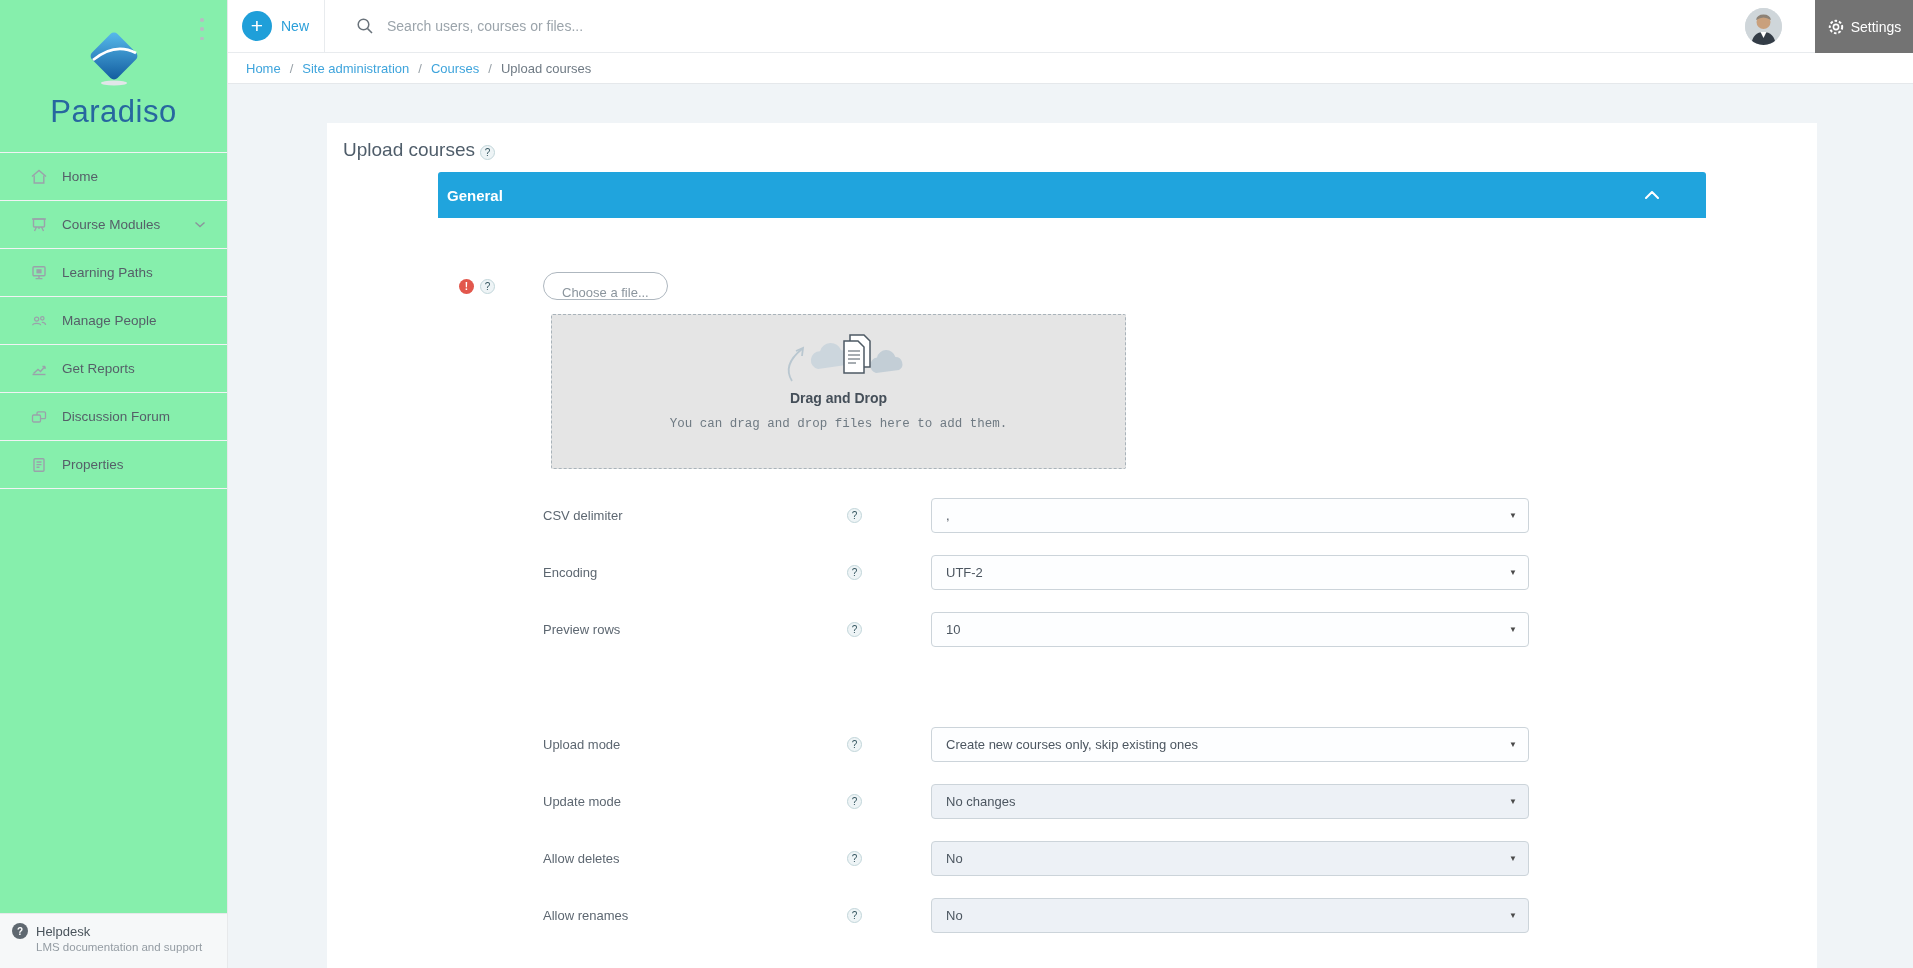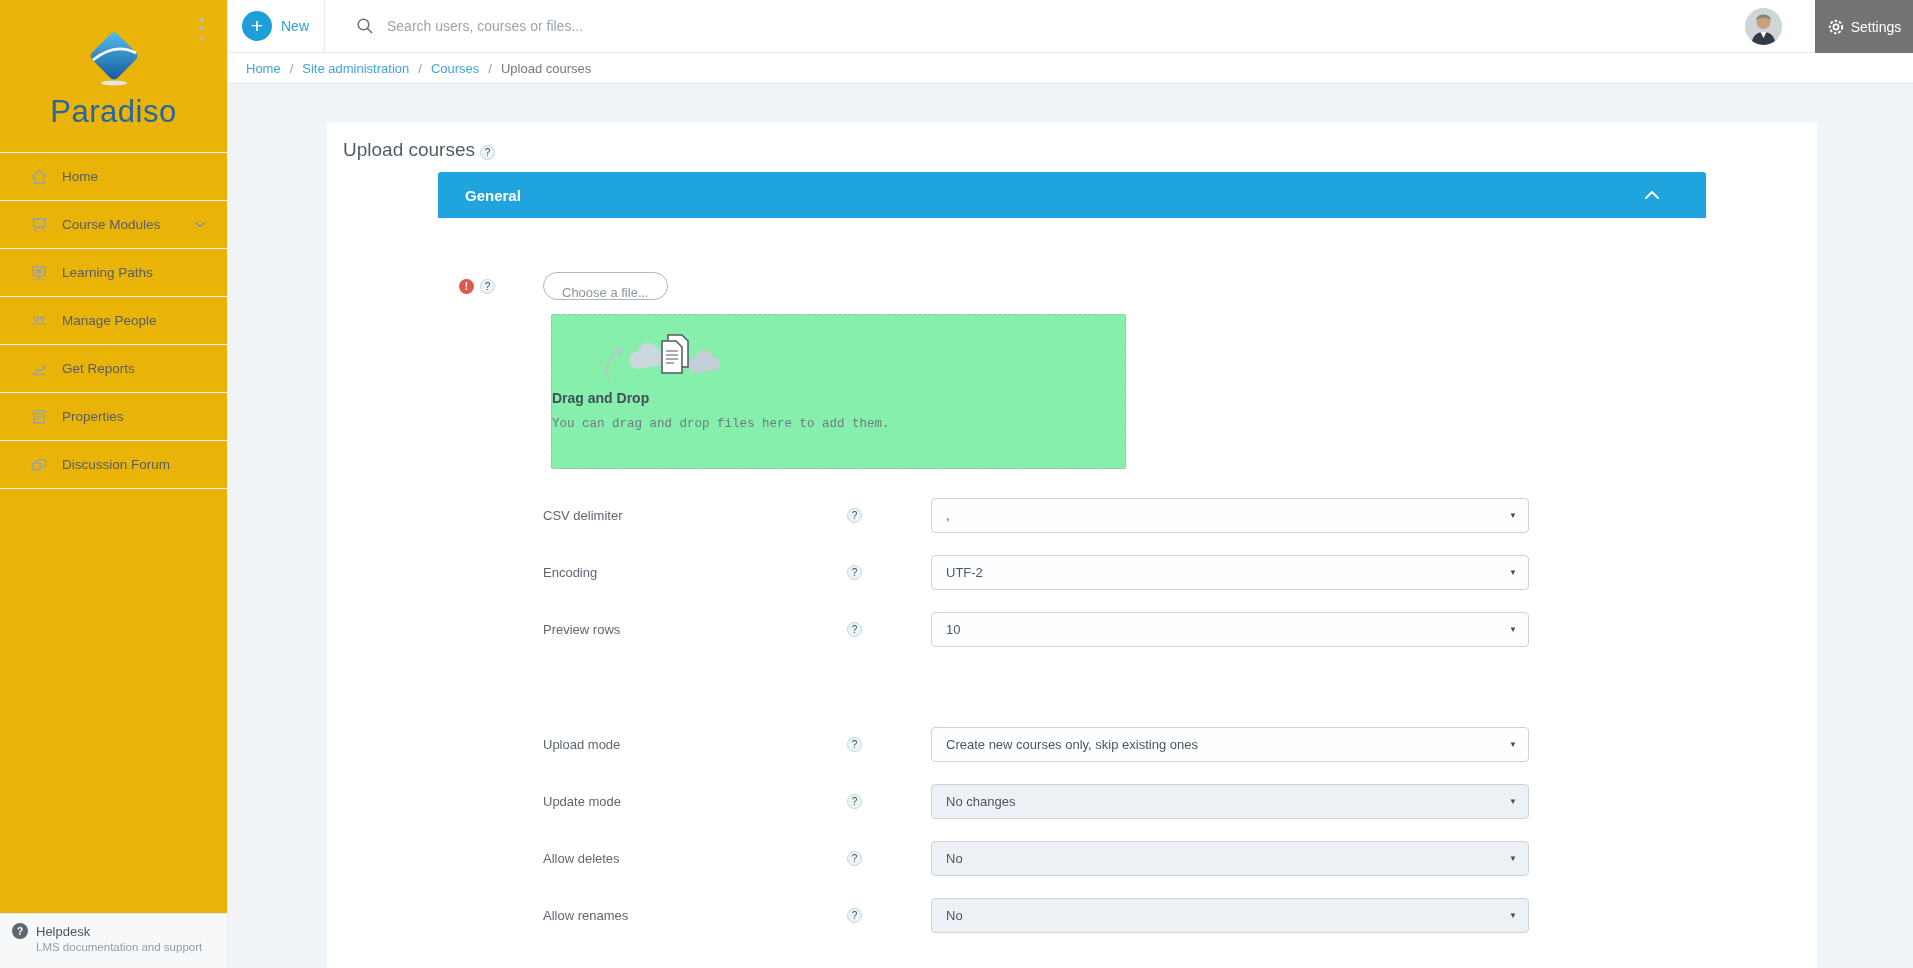--- a/index.html
+++ b/index.html
@@ -1,21 +1,21 @@
 <!DOCTYPE html>
 <html><head>
 <meta charset="utf-8">
 <style>
   * { margin:0; padding:0; box-sizing:border-box; }
   html,body { width:1913px; height:968px; overflow:hidden;
     font-family:"Liberation Sans", sans-serif; background:#f0f4f7; position:relative; }
 
   
   .sidebar { position:absolute; left:0; top:0; width:228px; height:968px;
-    background:#eab308; border-right:1px solid #e7e9eb; z-index:5; }
+    background:#86efac; border-right:1px solid #e7e9eb; z-index:5; }
   .kebab { position:absolute; right:18px; top:18px; width:14px; height:22px;
     display:flex; flex-direction:column; justify-content:space-between; align-items:center; cursor:pointer; }
   .kebab i { width:3.5px; height:3.5px; border-radius:50%; background:#b6bcc2; }
   .logo-wrap { padding-top:30px; text-align:center; }
   .logo-text { font-size:31px; color:#27679f; font-weight:500; letter-spacing:.5px; margin-top:2px; }
   .nav { margin-top:22px; border-top:1px solid #f1f3f4; }
   .nav-item { height:48px; display:flex; align-items:center; padding:0 18px 0 30px;
     border-bottom:1px solid #f1f3f4; cursor:pointer; }
   .nav-item svg { flex:0 0 18px; }
   .nav-label { margin-left:14px; font-size:13.5px; color:#555f68; flex:1; }
@@ -59,21 +59,21 @@
   .card { position:absolute; left:99px; top:39px; width:1490px; height:1150px; background:#fff; padding-top:15px; }
   .page-title-row { height:24px; margin-left:16px; display:flex; align-items:center; }
   .page-title { font-size:19px; color:#4f5d6a; }
   .help-icon { width:15px; height:15px; border-radius:50%; background:#eef4f6; border:1px solid #c2d6da;
     color:#33545e; font-size:10px; display:inline-flex; align-items:center; justify-content:center;
     cursor:pointer; flex:0 0 15px; }
   .title-help { margin-left:5px; margin-top:4px; }
 
   .fieldset { margin-left:111px; width:1268px; margin-top:10px; }
   .fs-header { height:46px; background:#20a4dd; border-radius:3px 3px 0 0; color:#fff;
-    display:flex; align-items:center; padding-left:27px; font-size:15px; font-weight:bold;
+    display:flex; align-items:center; padding-left:9px; font-size:15px; font-weight:bold;
     position:relative; cursor:pointer; }
   .fs-chevron { position:absolute; right:47px; top:19px; }
   .fs-body { background:#fff; }
   .fs-body.general { padding:54px 0 22px 0; }
   .fs-body.import { padding:53px 0 40px 0; }
   .fieldset.gap { margin-top:5px; }
 
   .form-row { display:flex; align-items:center; margin-top:22px; min-height:35px; }
   .form-row.first { margin-top:0; }
   .form-row.gap-lg { margin-top:29px; }
@@ -89,22 +89,22 @@
   .sel { height:35px; border:1px solid #ccd4da; border-radius:4px; background:#fdfeff;
     display:flex; align-items:center; padding:0 30px 0 14px; font-size:13px; color:#4c5660;
     position:relative; cursor:pointer; }
   .sel.disabled { background:#edf1f6; }
   .sel-arrow { position:absolute; right:11px; top:50%; transform:translateY(-54%);
     font-size:8px; color:#4a4a4a; }
 
   .choose-btn { height:28px; border:1px solid #aeb7bf; border-radius:14px; background:#fff;
     padding:12px 18px; font-size:13px; color:#8b959d; cursor:pointer; font-family:"Liberation Sans", sans-serif; }
   .droparea { margin-left:8px; margin-top:13px; width:575px; height:155px;
-    border:1px dashed #a9b3ba; border-radius:2px; background:#86efac;
-    display:flex; flex-direction:column; padding-top:14px; cursor:pointer; }
+    border:1px dashed #a9b3ba; border-radius:2px; background:#e5e5e5;
+    display:flex; flex-direction:column; align-items:center; padding-top:14px; cursor:pointer; }
   .dz-title { font-size:14px; font-weight:bold; color:#454f59; margin-top:3px; }
   .dz-sub { font-size:12.5px; color:#6f7a83; margin-top:11px;font-family:Liberation Mono, monospace; }
 </style>
 </head>
 <body>
 
 <div class="sidebar">
   <div class="kebab">
     <i></i>
       <i></i>
@@ -165,32 +165,32 @@
     </div>
     <div class="nav-item">
       <svg width="18" height="18" viewBox="0 0 18 18" fill="none" stroke="#9aa2aa" stroke-width="1.4">
           <path d="M2.5 14.5 H15.5"></path>
           <path d="M3.5 13.5 L8 9.5 L10.5 11.5 L15 6.5"></path>
           <path d="M15 6.5 L15 9 M15 6.5 L12.4 6.5"></path>
         </svg>
       <span class="nav-label">Get Reports</span>
     </div>
     <div class="nav-item">
-      <svg width="18" height="18" viewBox="0 0 18 18" fill="none" stroke="#9aa2aa" stroke-width="1.4">
-          <rect x="4" y="2.8" width="10" height="12.4" rx="1"></rect>
-          <path d="M6.5 6 H11.5 M6.5 8.6 H11.5 M6.5 11.2 H9.5"></path>
-        </svg>
-      <span class="nav-label">Properties</span>
-    </div>
-    <div class="nav-item">
       <svg width="18" height="18" viewBox="0 0 18 18" fill="none" stroke="#9aa2aa" stroke-width="1.3">
           <rect x="2.5" y="7" width="8" height="7" rx="1.2"></rect>
           <path d="M7 7 V5 A1.2 1.2 0 0 1 8.2 3.8 H14.3 A1.2 1.2 0 0 1 15.5 5 V9.5 A1.2 1.2 0 0 1 14.3 10.7 H10.5"></path>
         </svg>
       <span class="nav-label">Discussion Forum</span>
+    </div>
+    <div class="nav-item">
+      <svg width="18" height="18" viewBox="0 0 18 18" fill="none" stroke="#9aa2aa" stroke-width="1.4">
+          <rect x="4" y="2.8" width="10" height="12.4" rx="1"></rect>
+          <path d="M6.5 6 H11.5 M6.5 8.6 H11.5 M6.5 11.2 H9.5"></path>
+        </svg>
+      <span class="nav-label">Properties</span>
     </div>
   </div>
 
   <div class="helpdesk">
     <div class="hd-line1">
       <span class="hd-q">?</span>
       <span class="hd-title">Helpdesk</span>
     </div>
     <div class="hd-sub">LMS documentation and support</div>
   </div>

